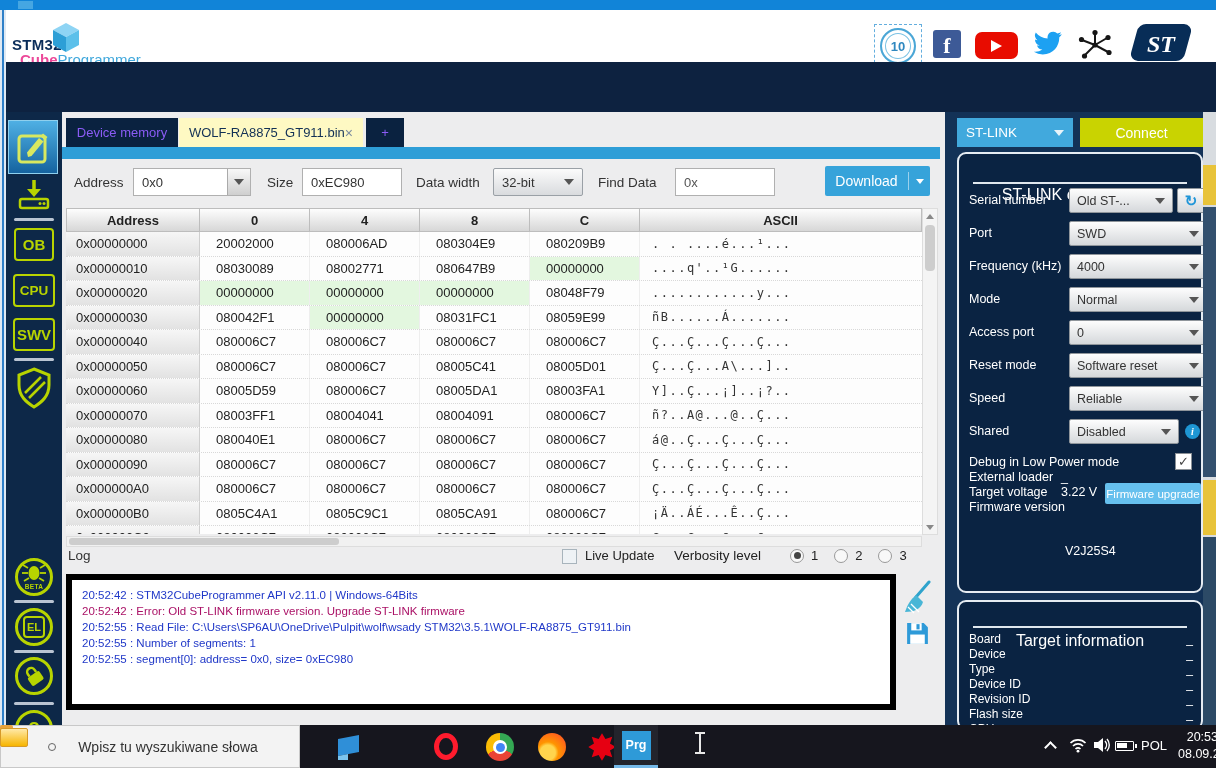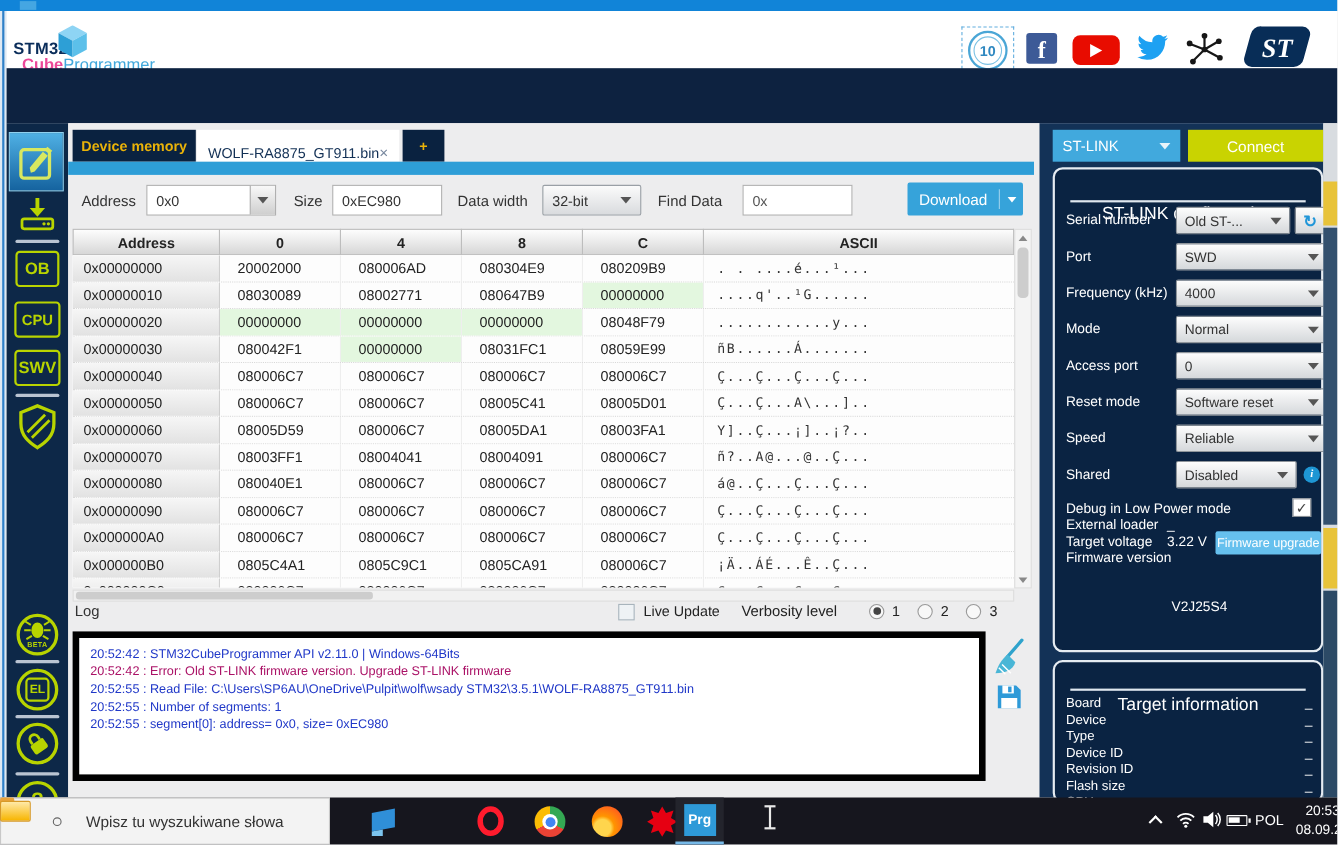--- a/index.html
+++ b/index.html
@@ -43,22 +43,22 @@
   .sideactive { left:2px; top:8px; width:50px; height:54px; background:linear-gradient(#4fb0e4,#15639f); border:1px solid #8fd0ee; display:flex; align-items:center; justify-content:center; }
   .sideitem { left:6px; width:44px; display:flex; align-items:center; justify-content:center; }
   .sqicon { border:2.5px solid #b8d400; border-radius:4px; color:#b8d400; font-weight:bold; display:flex; align-items:center; justify-content:center; }
   .circicon { border:3px solid #b8d400; border-radius:50%; width:38px; height:38px; display:flex; align-items:center; justify-content:center; position:relative; }
   .sep { left:8px; width:40px; height:3px; background:#b9c4d2; border-radius:2px; }
   .betalbl { position:absolute; bottom:3px; width:100%; text-align:center; font-size:6.5px; font-weight:bold; color:#b8d400; letter-spacing:.3px; }
 
   
   #main { left:62px; top:112px; width:883px; height:613px; background:#ededee; }
   .tab { top:6px; height:29px; font-size:13px; display:flex; align-items:center; justify-content:center; cursor:pointer; }
-  .tabdark { background:#0a2240; color:#eab308;font-weight:bold; }
-  #tab-file { background:#ffffff; color:#123055; gap:0;align-items:flex-end; }
+  .tabdark { background:#0a2240; color:#8b5cf6; }
+  #tab-file { background:#fef9c3; color:#123055; gap:0; }
   #tab-file .x { color:#7a8aa0; font-size:14px; }
   #bluestrip { left:0; top:35px; width:878px; height:12px; background:#2e9ed7; }
 
   .tlabel { font-size:13.5px; color:#333; }
   .combo { height:28px; border:1px solid #b0b0b0; background:#fff; display:flex; align-items:center; font-size:13px; color:#333; }
   .combo .txt { padding-left:8px; flex:1; }
   .combo .btn { width:23px; height:100%; background:linear-gradient(#f8f8f8,#cfcfcf); border-left:1px solid #aaa; display:flex; align-items:center; justify-content:center; }
   .tri-dn { width:0; height:0; border-left:5px solid transparent; border-right:5px solid transparent; border-top:6px solid #555; }
   .inputbox { height:28px; border:1px solid #b0b0b0; background:#fff; font-size:13px; color:#333; display:flex; align-items:center; padding-left:8px; }
   .ddbtn { height:28px; border:1px solid #9aa0a6; border-radius:2px; background:linear-gradient(#fbfbfb,#d9dbde); display:flex; align-items:center; justify-content:space-between; padding:0 8px; font-size:13px; color:#333; }

